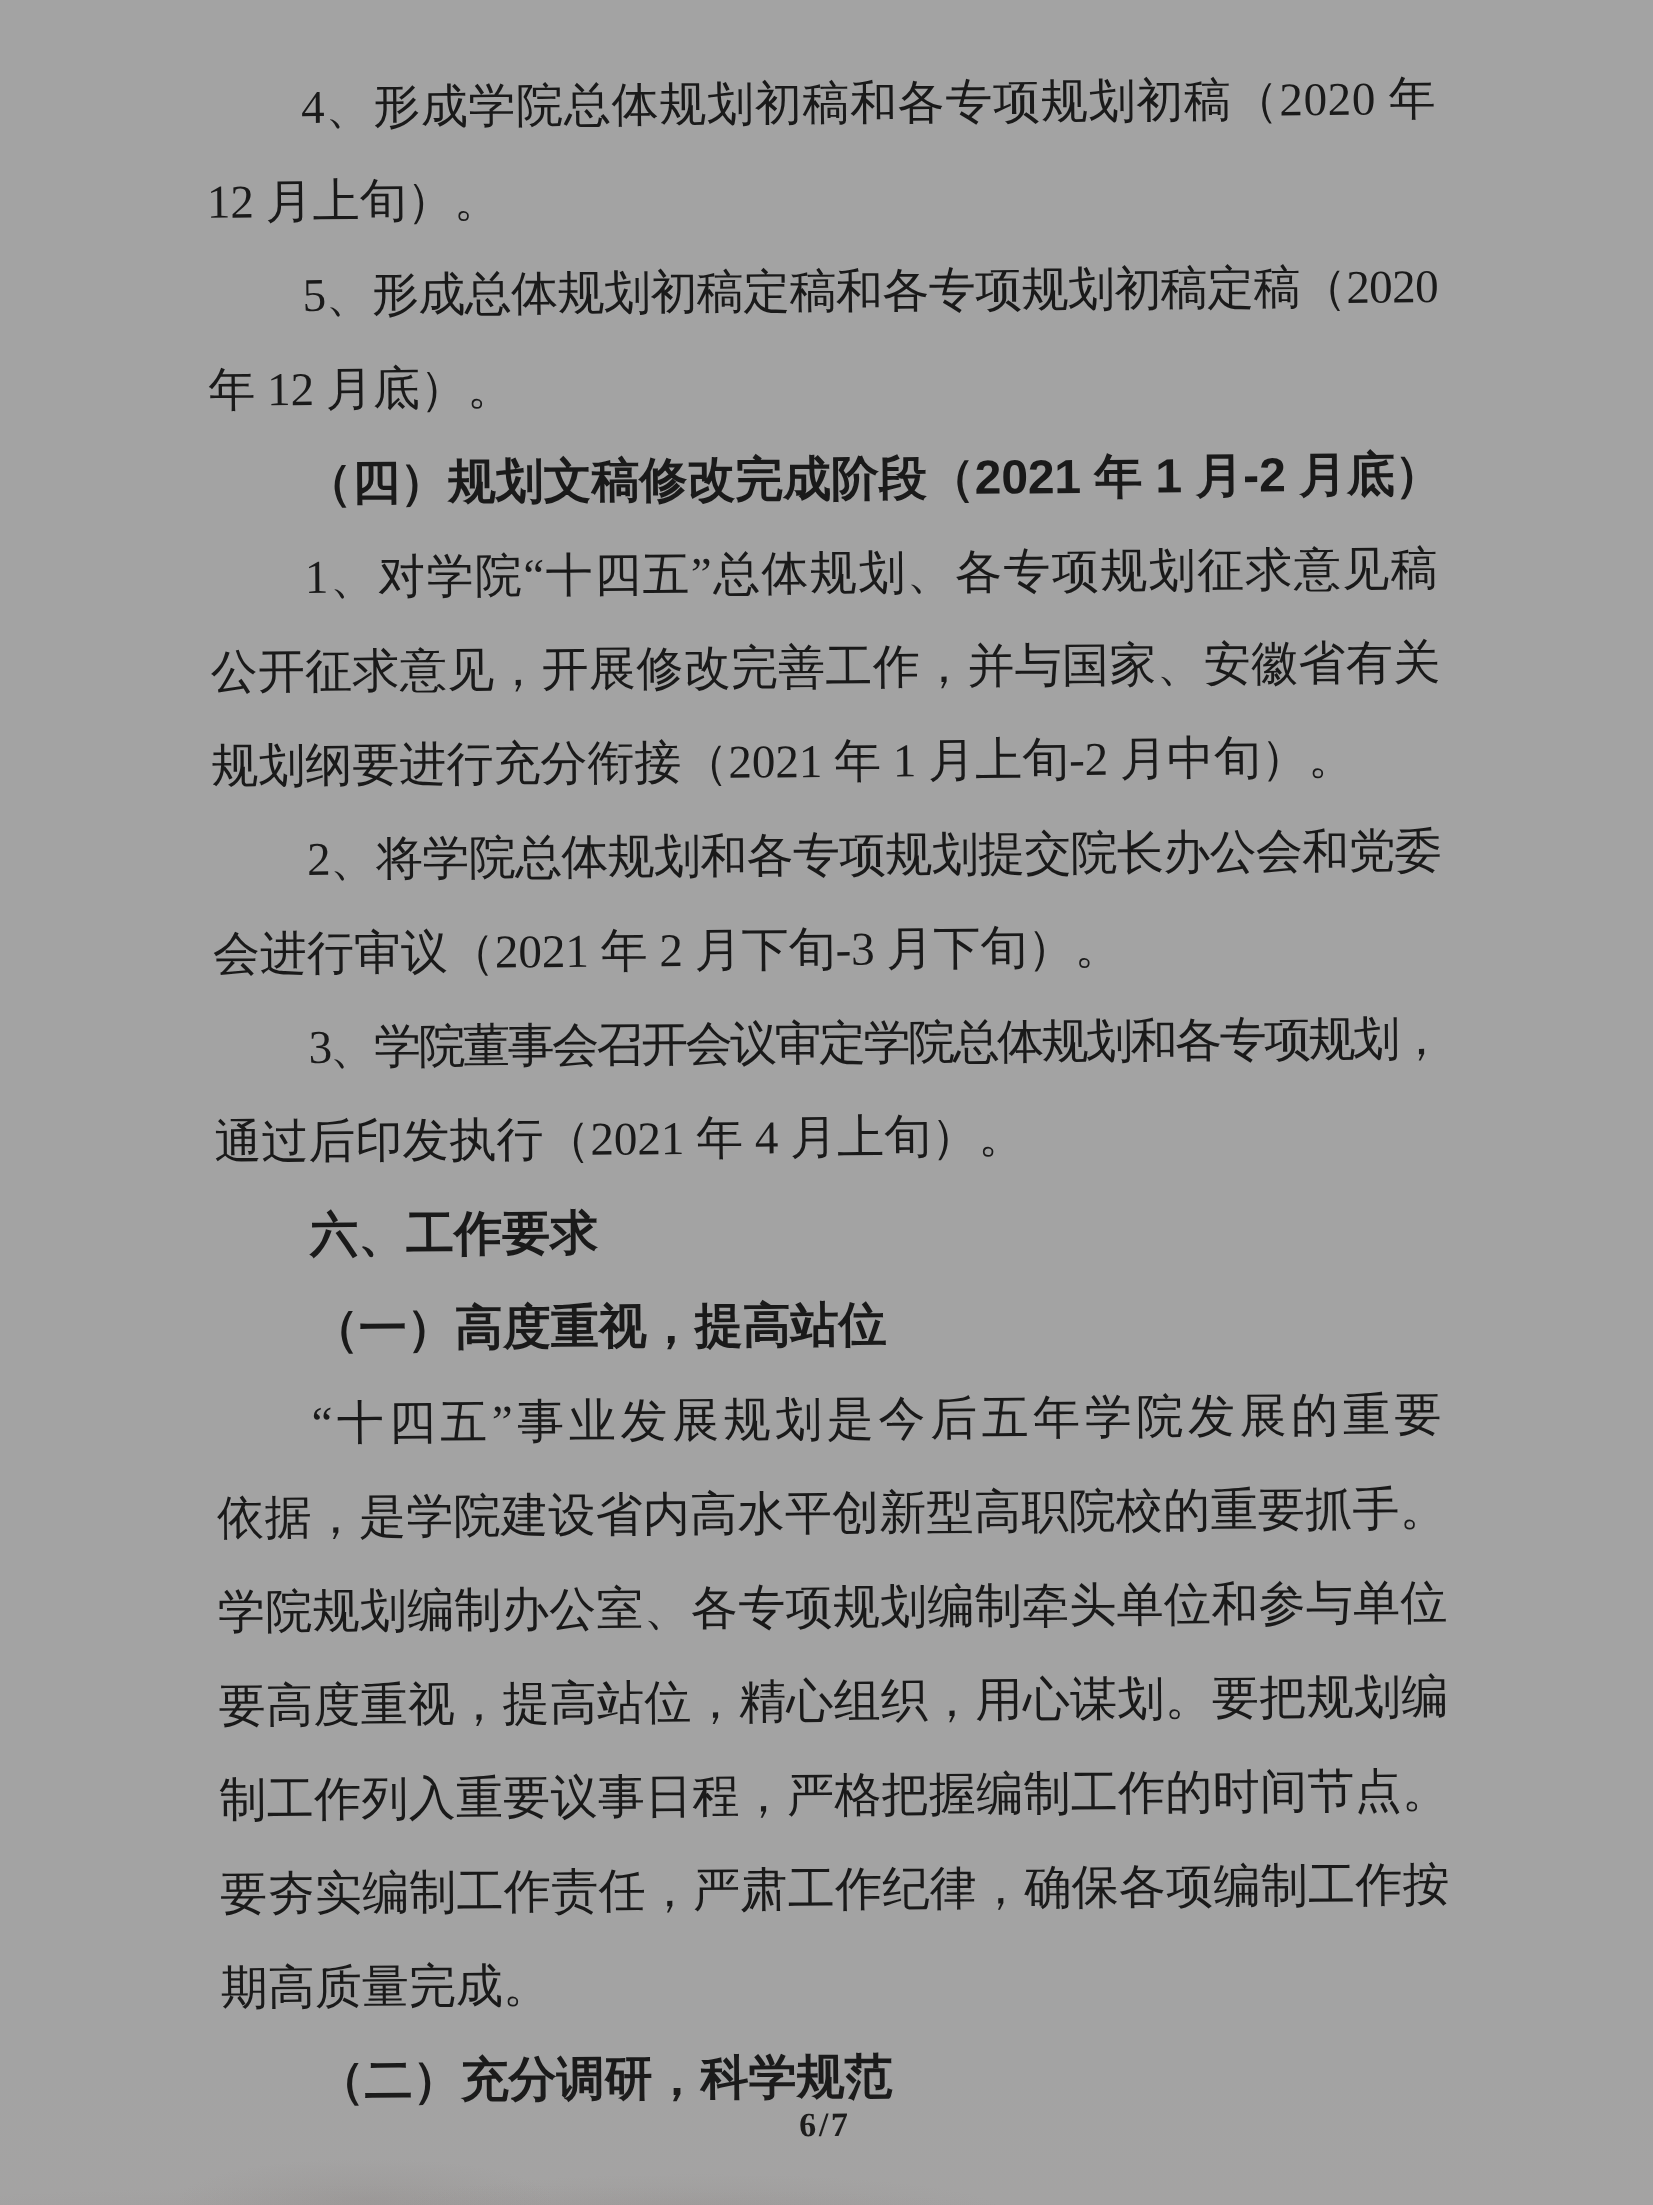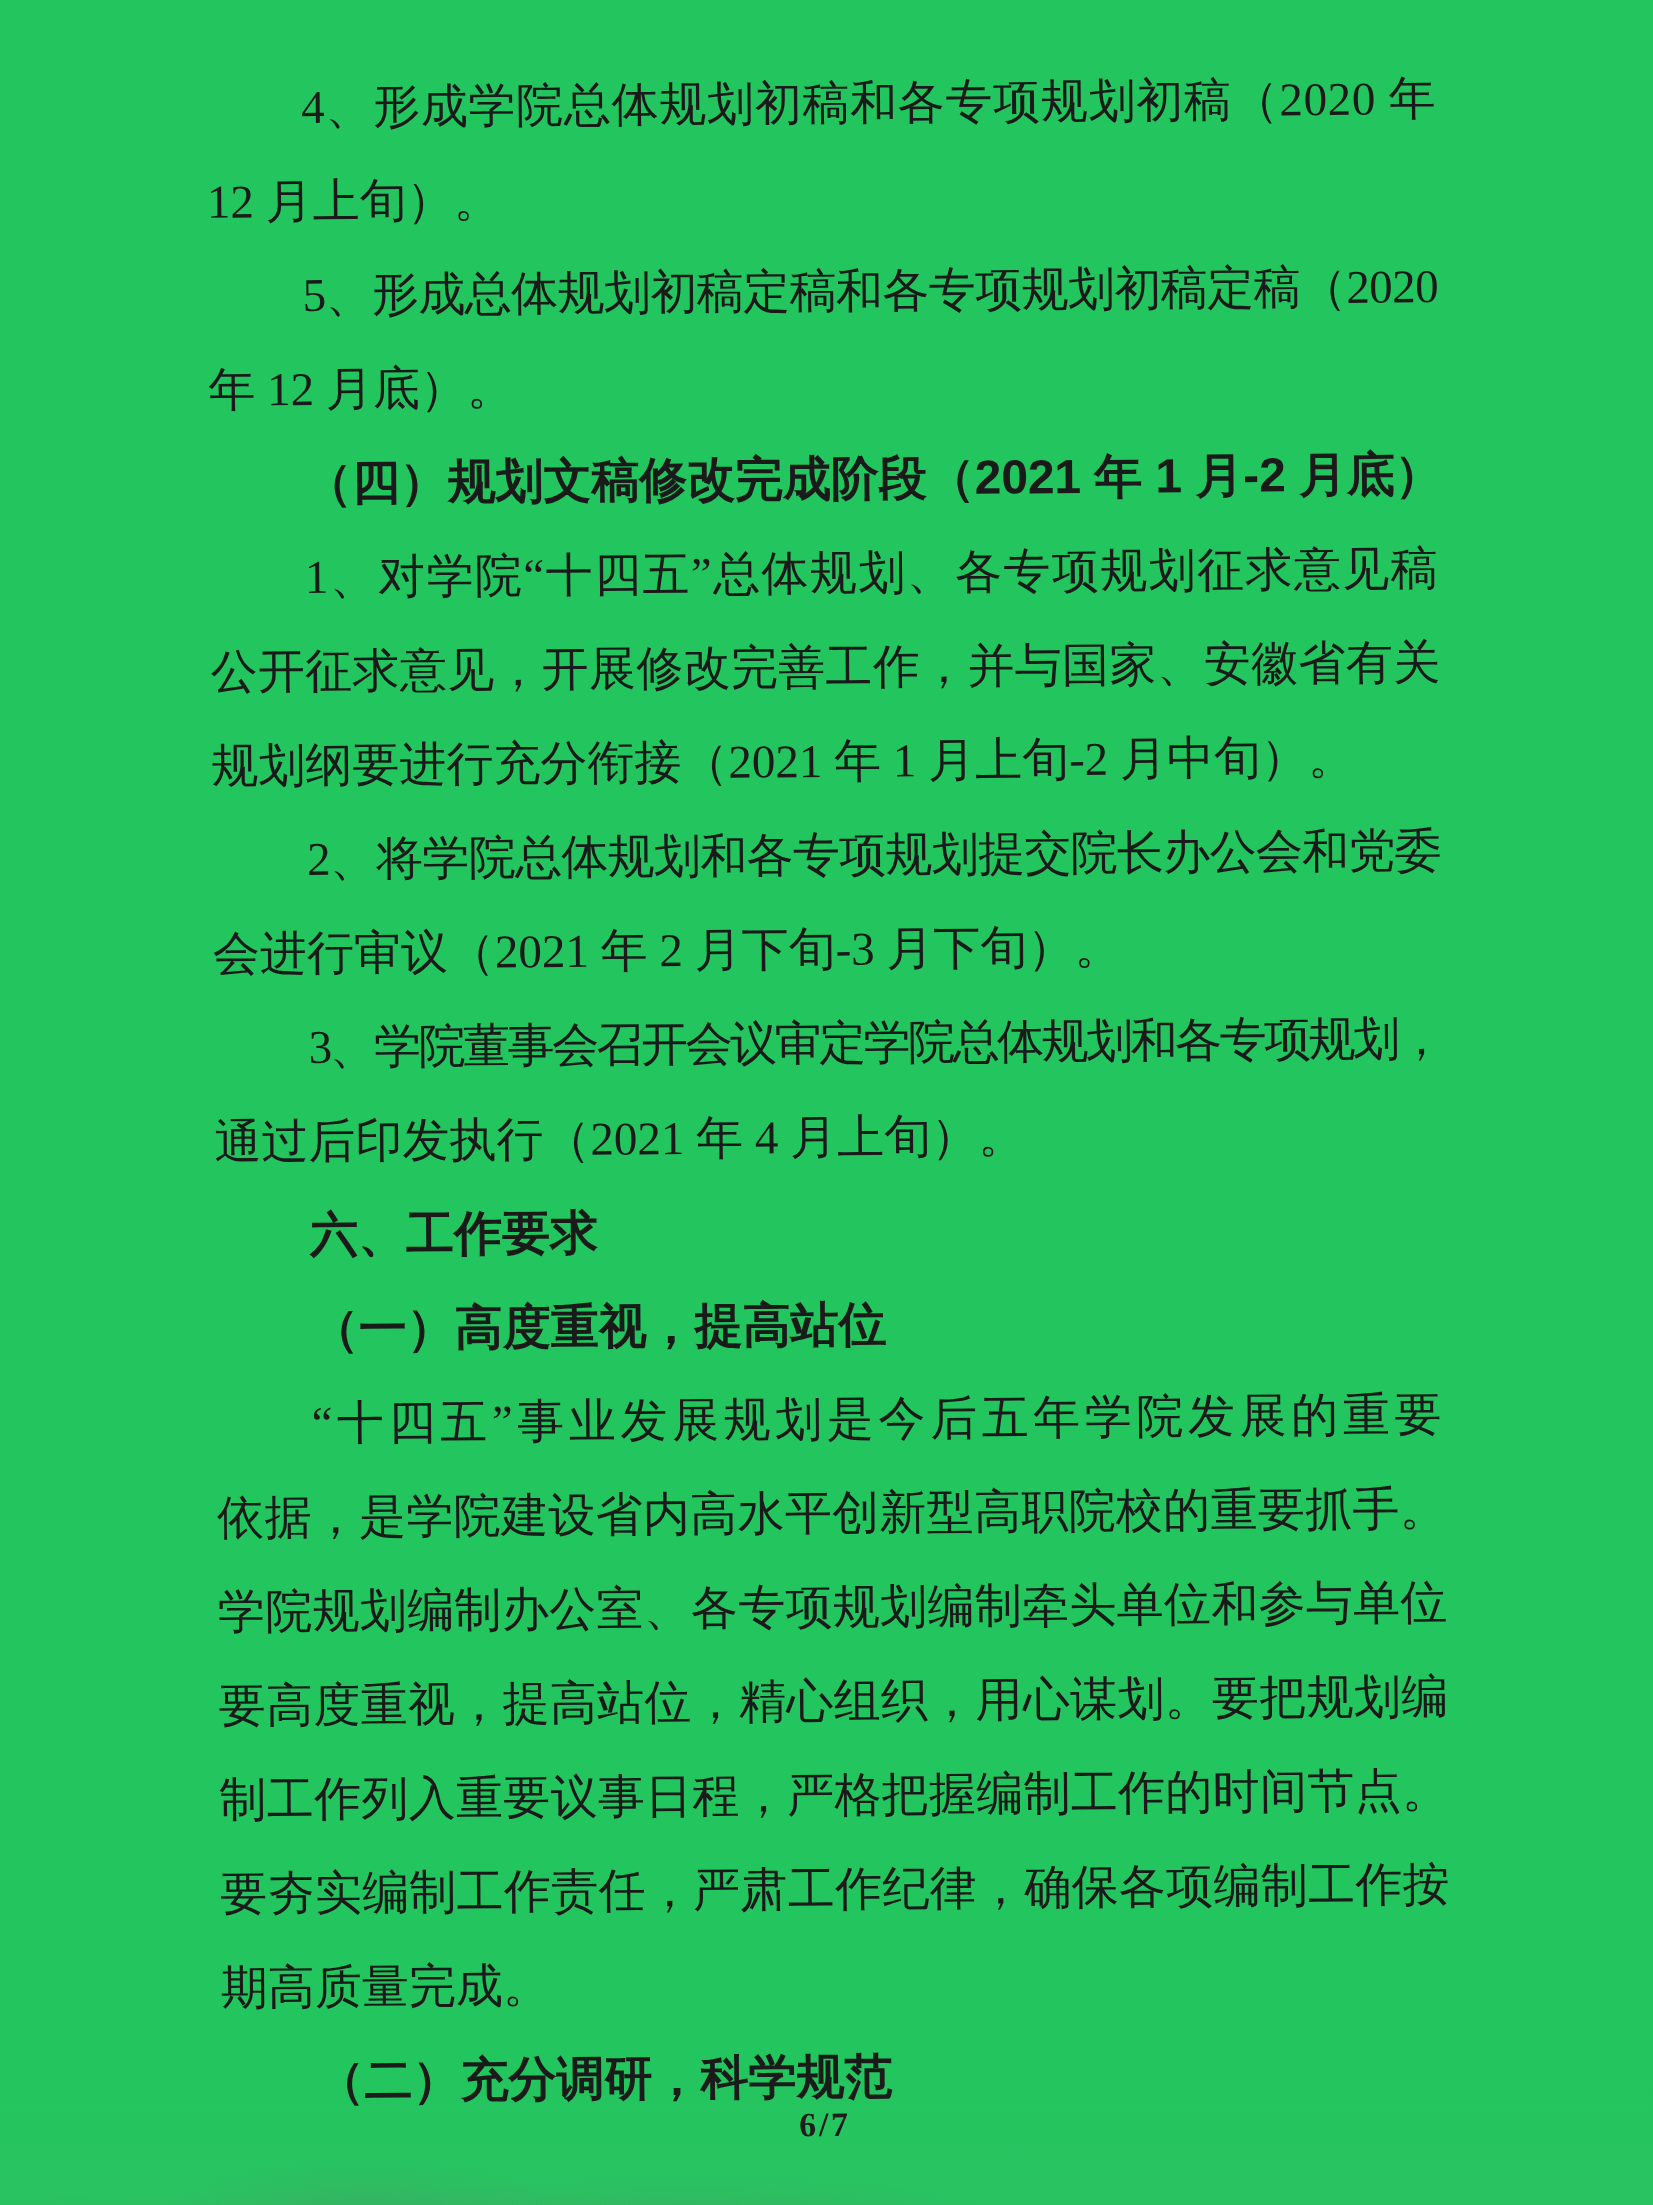--- a/index.html
+++ b/index.html
@@ -71,21 +71,21 @@
     background:
       radial-gradient(ellipse 272px 60px at 366px 140px, rgba(112,101,97,0.13), rgba(112,101,97,0) 70%),
       radial-gradient(ellipse 442px 51px at 698px 149px, rgba(112,101,97,0.10), rgba(112,101,97,0) 70%),
       radial-gradient(ellipse 808px 38px at 442px 153px, rgba(125,112,108,0.08), rgba(125,112,108,0) 75%),
       linear-gradient(180deg, rgba(186,164,155,0) 0%, rgba(186,164,155,0.045) 88%);
   }
 </style>
 </head>
 <body>
 
-<div class="page" style="background: #22c55e; color: rgb(26, 26, 26);">
+<div class="page" style="background: #a3a3a3; color: rgb(26, 26, 26);">
   <div class="rotate-layer">
     <div class="content">
         <div class="line body indent"><span style="letter-spacing: 0.7px;">4、形成学院总体规划初稿和各专项规划初稿（2020 年</span></div>
         <div class="line body"><span>12 月上旬）。</span></div>
         <div class="line body indent"><span style="letter-spacing: -0.6px;">5、形成总体规划初稿定稿和各专项规划初稿定稿（2020</span></div>
         <div class="line body"><span>年 12 月底）。</span></div>
         <div class="line heading indent"><span style="letter-spacing: -0.1px;">（四）规划文稿修改完成阶段（2021 年 1 月-2 月底）</span></div>
         <div class="line body indent"><span style="letter-spacing: 1.4px;">1、对学院“十四五”总体规划、各专项规划征求意见稿</span></div>
         <div class="line body"><span style="letter-spacing: 0.3px;">公开征求意见，开展修改完善工作，并与国家、安徽省有关</span></div>
         <div class="line body"><span>规划纲要进行充分衔接（2021 年 1 月上旬-2 月中旬）。</span></div>

